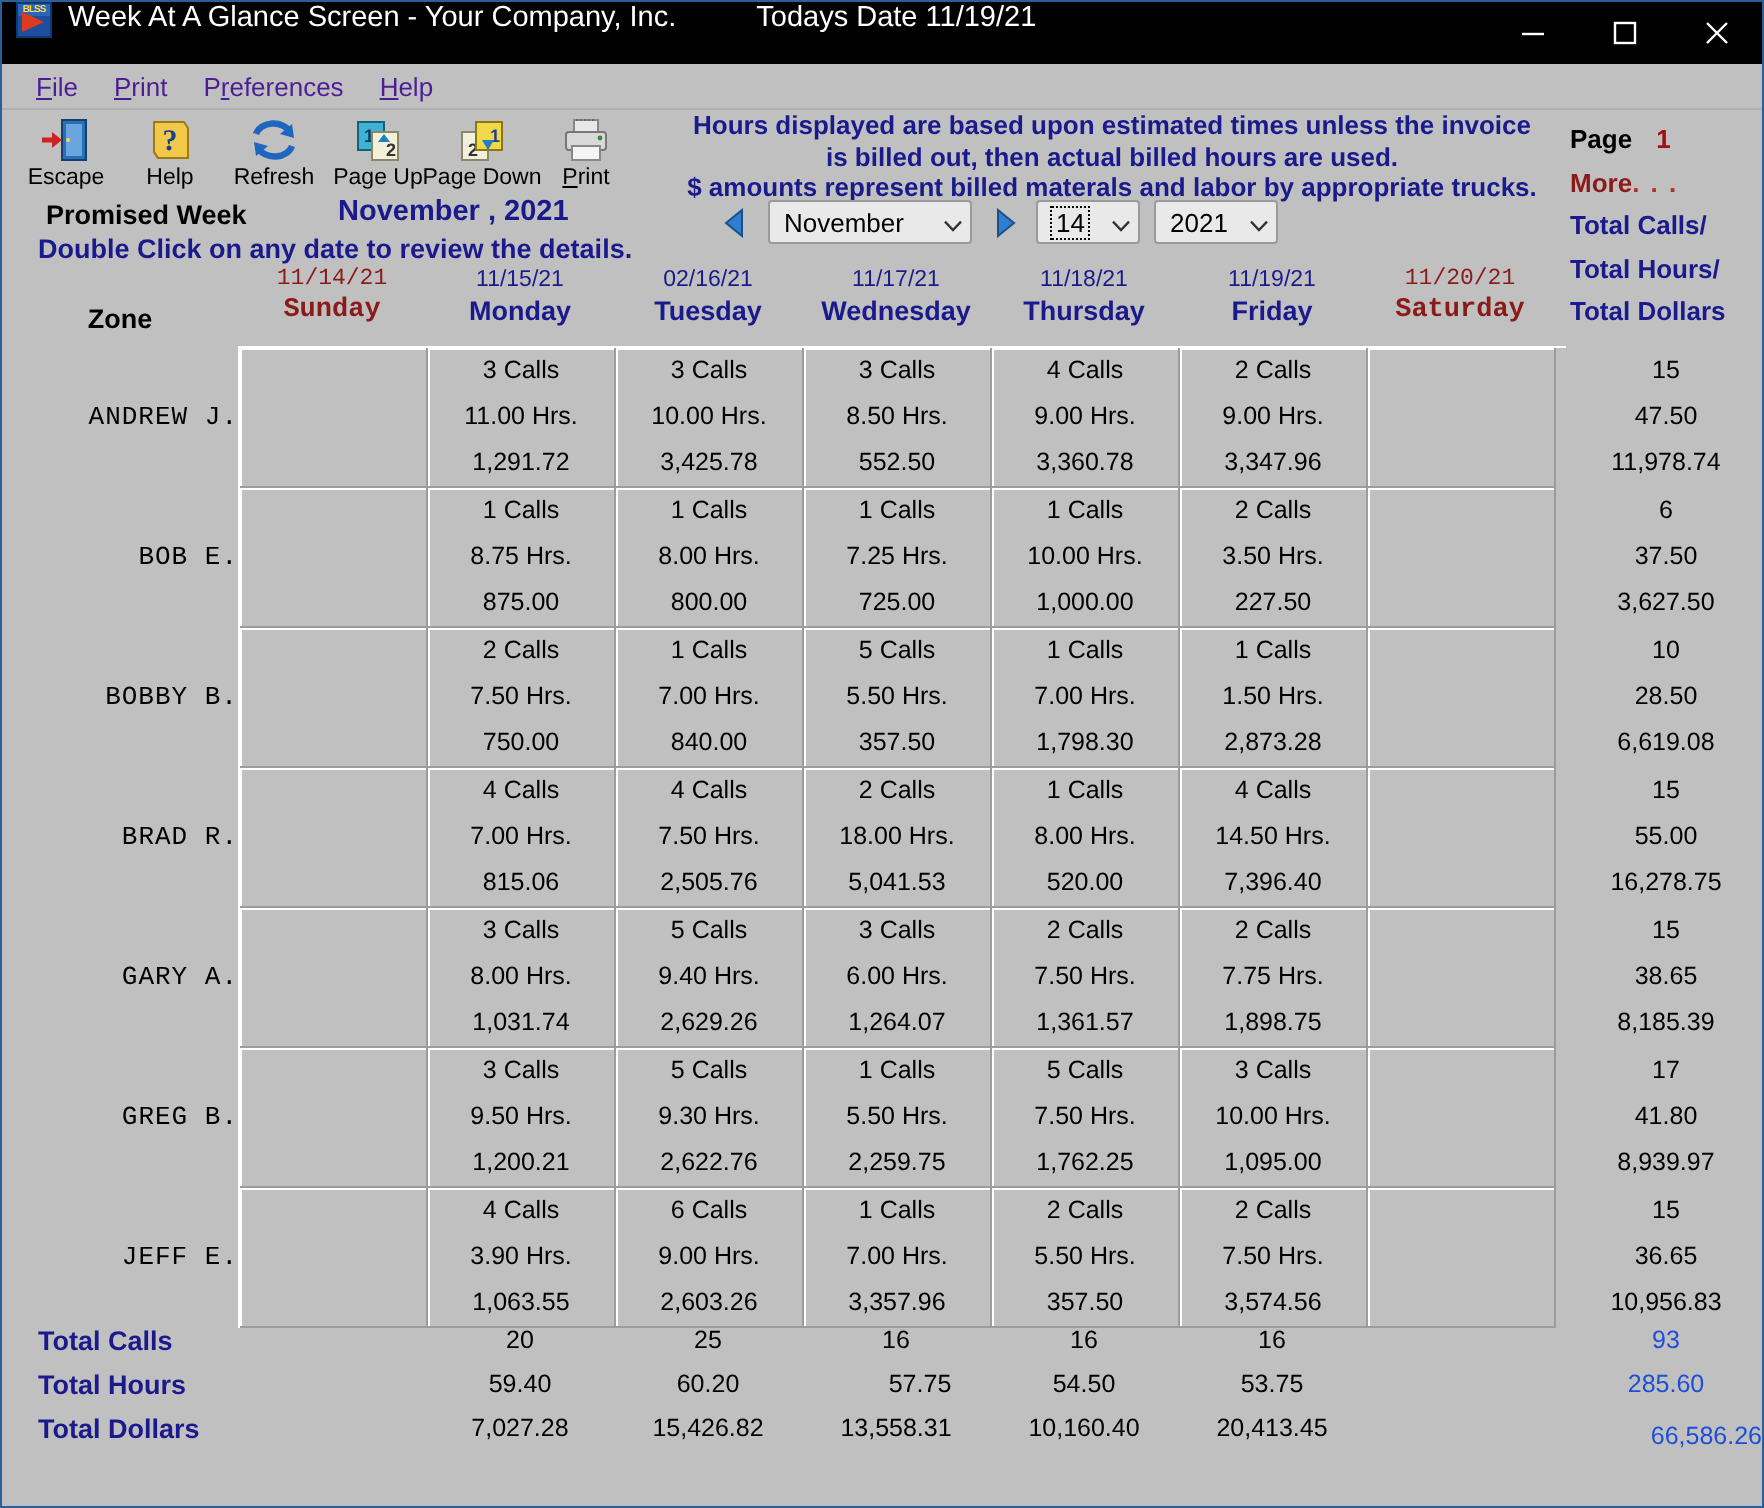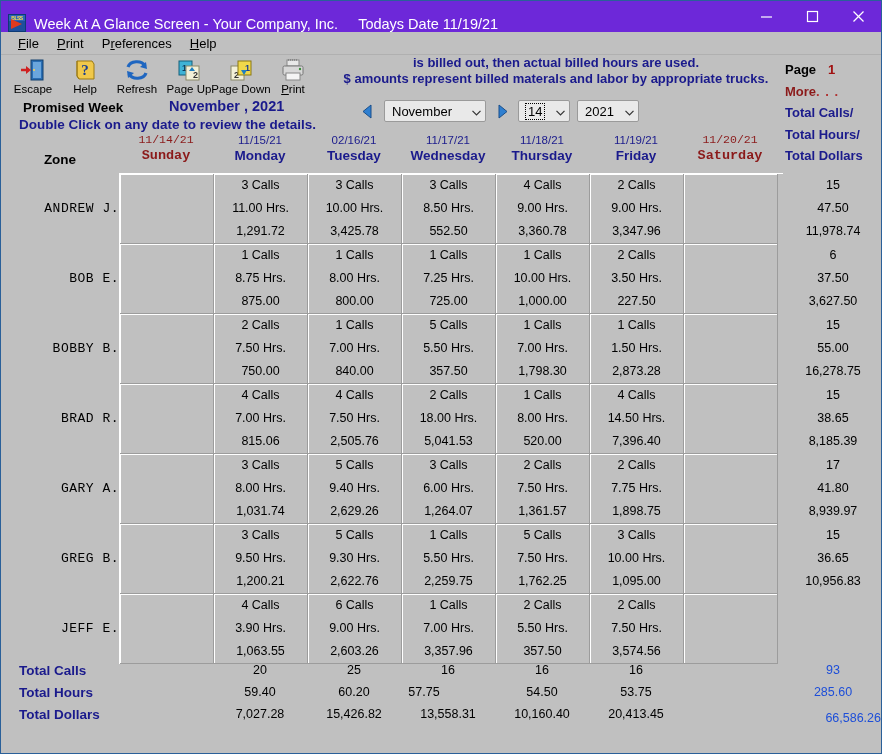--- a/index.html
+++ b/index.html
@@ -16,22 +16,22 @@
     width: 882px; height: 754px;
     background: #c0c0c0;
     box-sizing: border-box;
     border: 1px solid #2a6099;
     display: flex; flex-direction: column;
   }
 
   
   .titlebar {
     height: 31px; flex: 0 0 31px;
-    background: #6d28d9;
-    display: flex; align-items: flex-end;
+    background: #000000;
+    display: flex; align-items: flex-start;
     color: #ffffff;
     padding-left: 7px;
     user-select: none;
   }
   .app-icon {
     width: 18px; height: 18px;
     background: #1d4f9c;
     border: 1px solid #0d3a76;
     margin-right: 8px;
     position: relative;
@@ -52,21 +52,21 @@
     border-left: 11px solid #e03a1e;
     border-top: 5px solid transparent;
     border-bottom: 5px solid transparent;
   }
   .title-text {
     font-size: 14.5px;
     white-space: nowrap;
   }
   .title-date {
     font-size: 14.5px;
-    margin-left: 20px;
+    margin-left: 40px;
     white-space: nowrap;
   }
   .win-controls {
     margin-left: auto; display: flex; height: 31px;
   }
   .win-btn {
     width: 46px; height: 31px;
     display: flex; align-items: center; justify-content: center;
     color: #ffffff;
   }
@@ -74,21 +74,21 @@
 
   
   .menubar {
     height: 22px; flex: 0 0 22px;
     background: #c0c0c0;
     display: flex; align-items: center;
     padding-left: 8px;
     border-bottom: 1px solid #b0b0b0;
   }
   .menu-item {
-    font-size: 13px; color: #000000;
+    font-size: 13px; color: #4c1d95;
     padding: 1px 9px;
     white-space: nowrap;
   }
   .menu-item u { text-decoration: underline; }
 
   
   .toolband {
     flex: 0 0 45px;
     position: relative;
     background: #c0c0c0;
@@ -401,20 +401,21 @@
             <rect x="6" y="15" width="14" height="7" fill="#f4f4f4" stroke="#888" stroke-width="1"></rect>
             <circle cx="20" cy="11" r="1.2" fill="#3a8a3a"></circle>
           </svg>
         </div>
         <div class="tool-lbl"><u>P</u>rint</div>
       </div>
 
     </div>
 
     <div class="headnote">
+      <div>Hours displayed are based upon estimated times unless the invoice</div>
       <div>is billed out, then actual billed hours are used.</div>
       <div>$ amounts represent billed materals and labor by appropriate trucks.</div>
     </div>
 
     <div class="rightpanel">
       <div class="rp-page">
         <span>Page</span><span class="num">1</span>
       </div>
       <div class="rp-more">
         <span>More</span><span class="dots">. . .</span>
@@ -778,20 +779,25 @@
     <div class="totcol" id="totcol">
         <div class="trow">
           <div class="ln">15</div>
           <div class="ln">47.50</div>
           <div class="ln">11,978.74</div>
         </div>
         <div class="trow">
           <div class="ln">6</div>
           <div class="ln">37.50</div>
           <div class="ln">3,627.50</div>
+        </div>
+        <div class="trow">
+          <div class="ln">10</div>
+          <div class="ln">28.50</div>
+          <div class="ln">6,619.08</div>
         </div>
         <div class="trow">
           <div class="ln">15</div>
           <div class="ln">55.00</div>
           <div class="ln">16,278.75</div>
         </div>
         <div class="trow">
           <div class="ln">15</div>
           <div class="ln">38.65</div>
           <div class="ln">8,185.39</div>
@@ -817,21 +823,21 @@
           <div class="fcell" style="left: 494px;">16</div>
           <div class="fcell" style="left: 588px;">16</div>
           <div class="fcell" style="left: 682px;"></div>
           <div class="fgrand">93</div>
         </div>
         <div class="frow">
           <div class="flabel">Total Hours</div>
           <div class="fcell" style="left: 118px;"></div>
           <div class="fcell" style="left: 212px;">59.40</div>
           <div class="fcell" style="left: 306px;">60.20</div>
-          <div class="fcell" style="left: 376px; text-align: center;">57.75</div>
+          <div class="fcell" style="left: 412px; text-align: center;">57.75</div>
           <div class="fcell" style="left: 494px;">54.50</div>
           <div class="fcell" style="left: 588px;">53.75</div>
           <div class="fcell" style="left: 682px;"></div>
           <div class="fgrand">285.60</div>
         </div>
         <div class="frow">
           <div class="flabel">Total Dollars</div>
           <div class="fcell" style="left: 118px;"></div>
           <div class="fcell" style="left: 212px;">7,027.28</div>
           <div class="fcell" style="left: 306px;">15,426.82</div>

